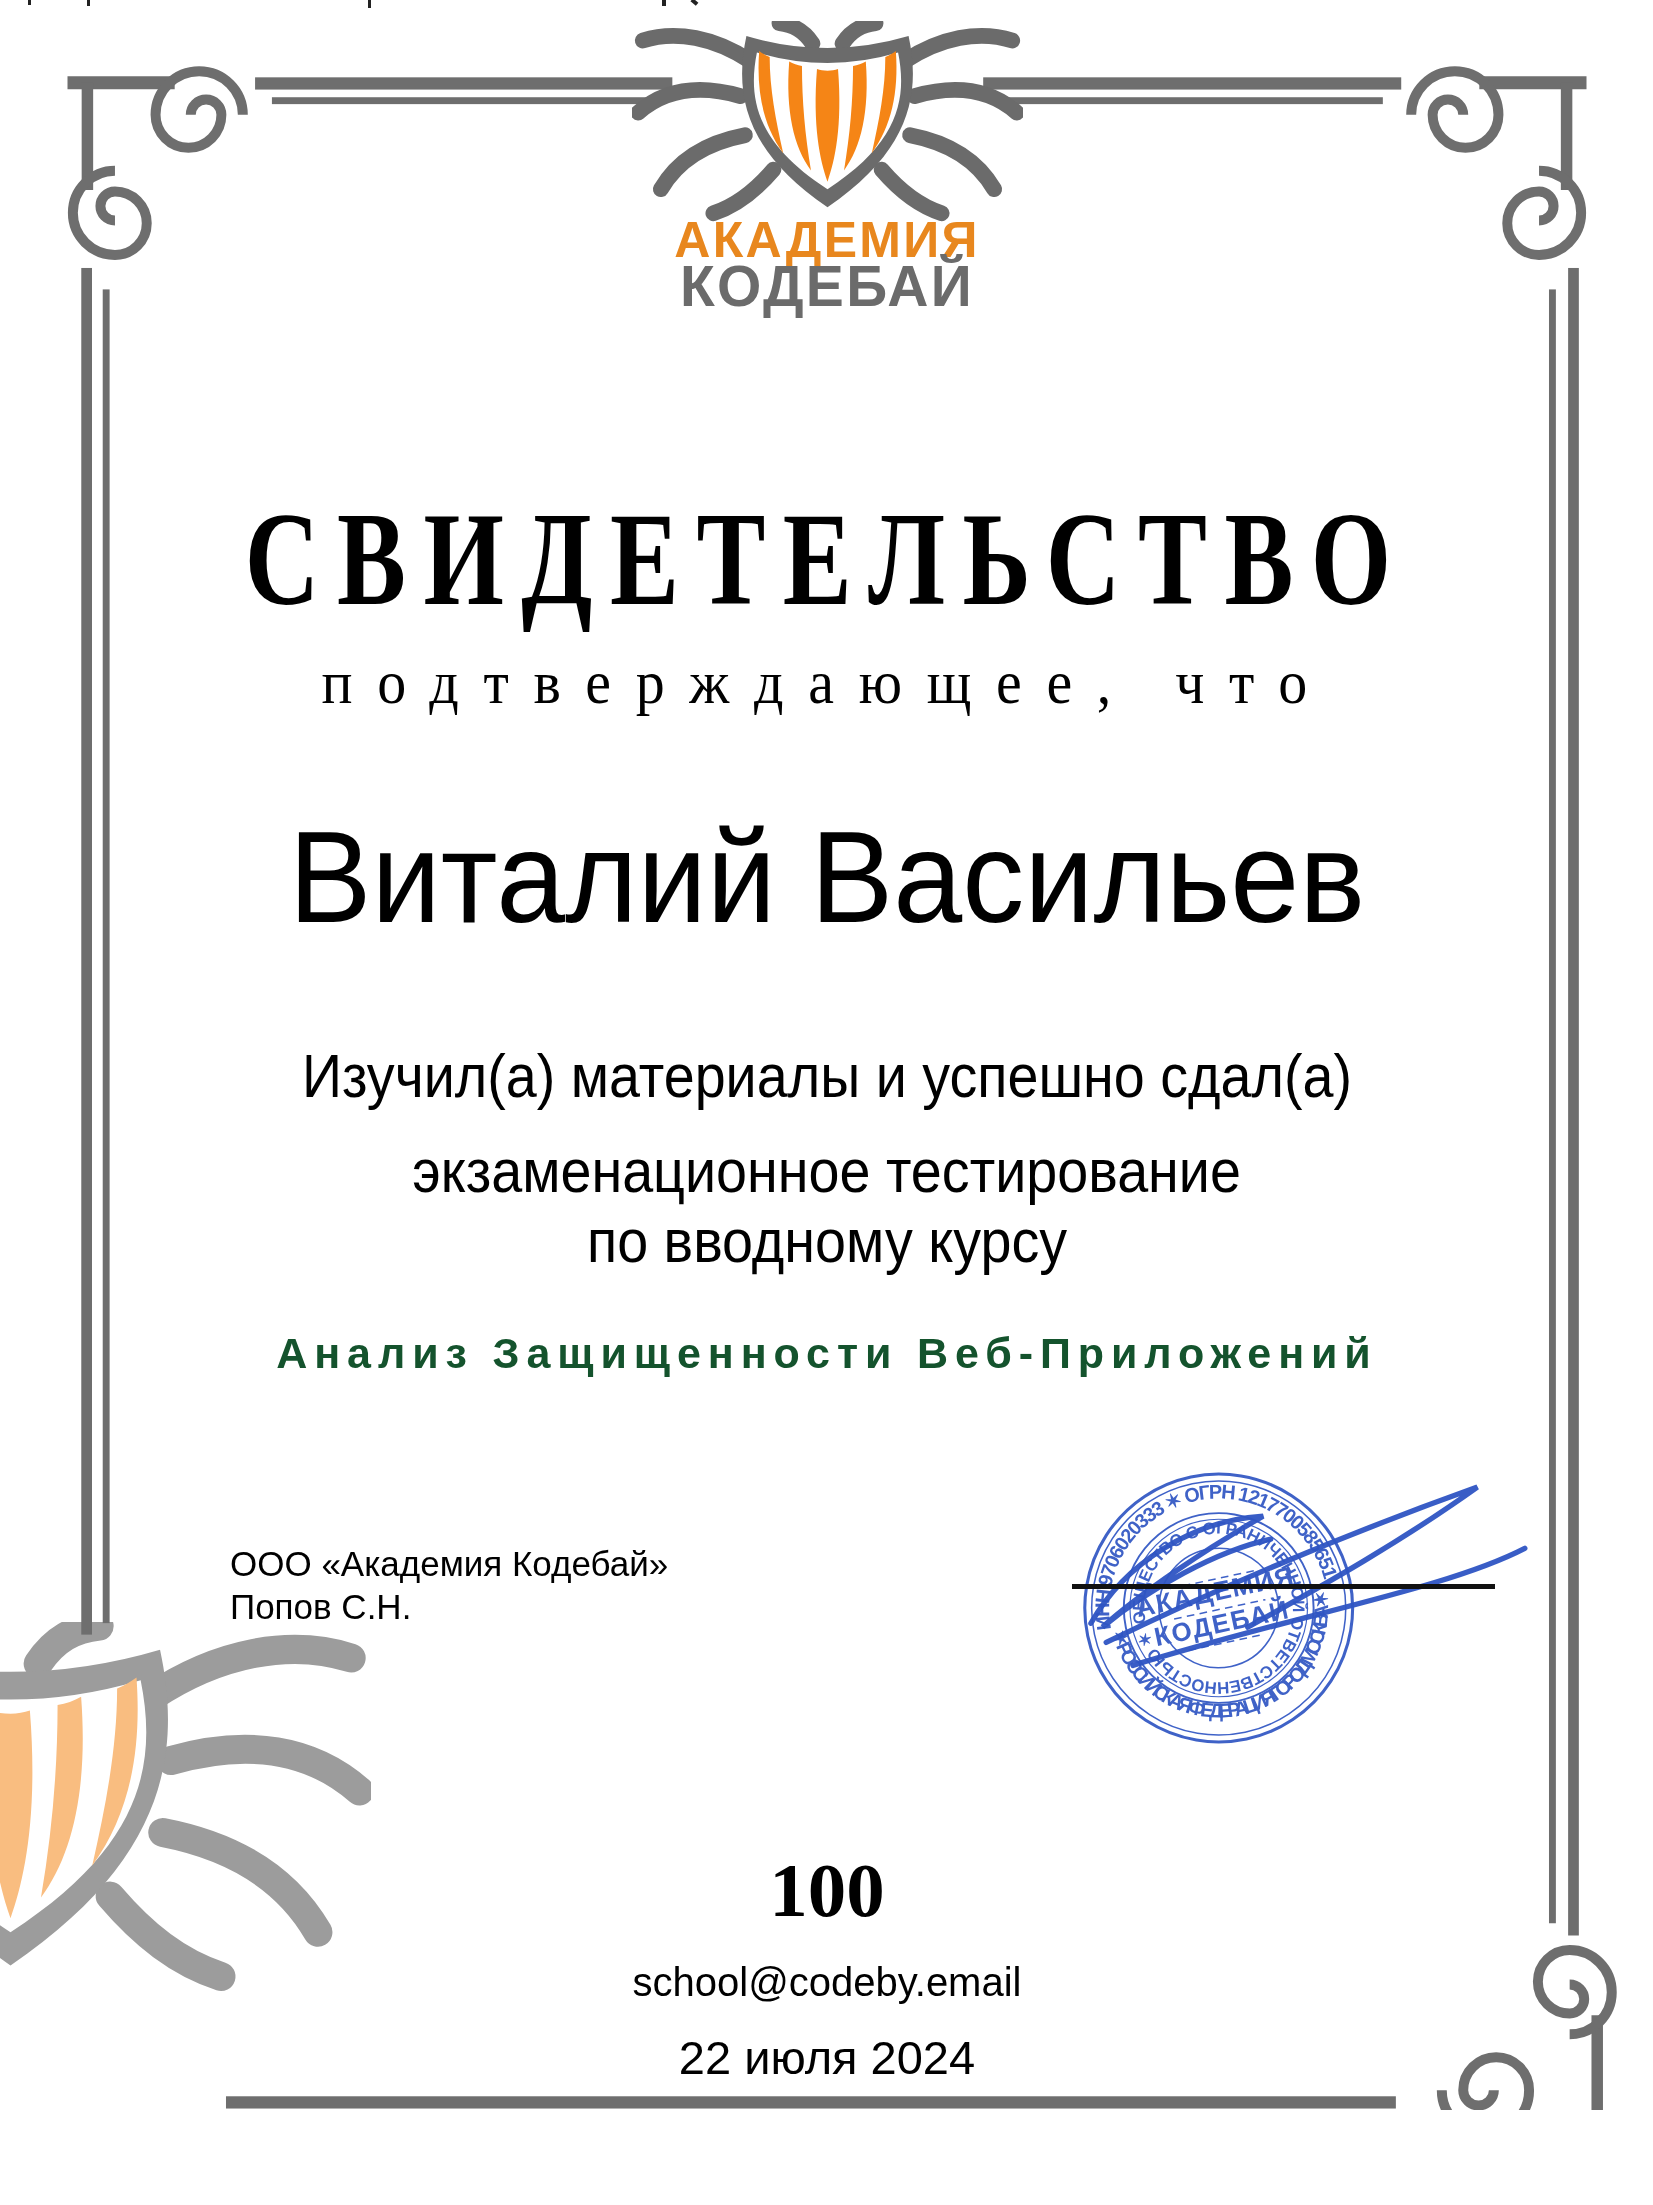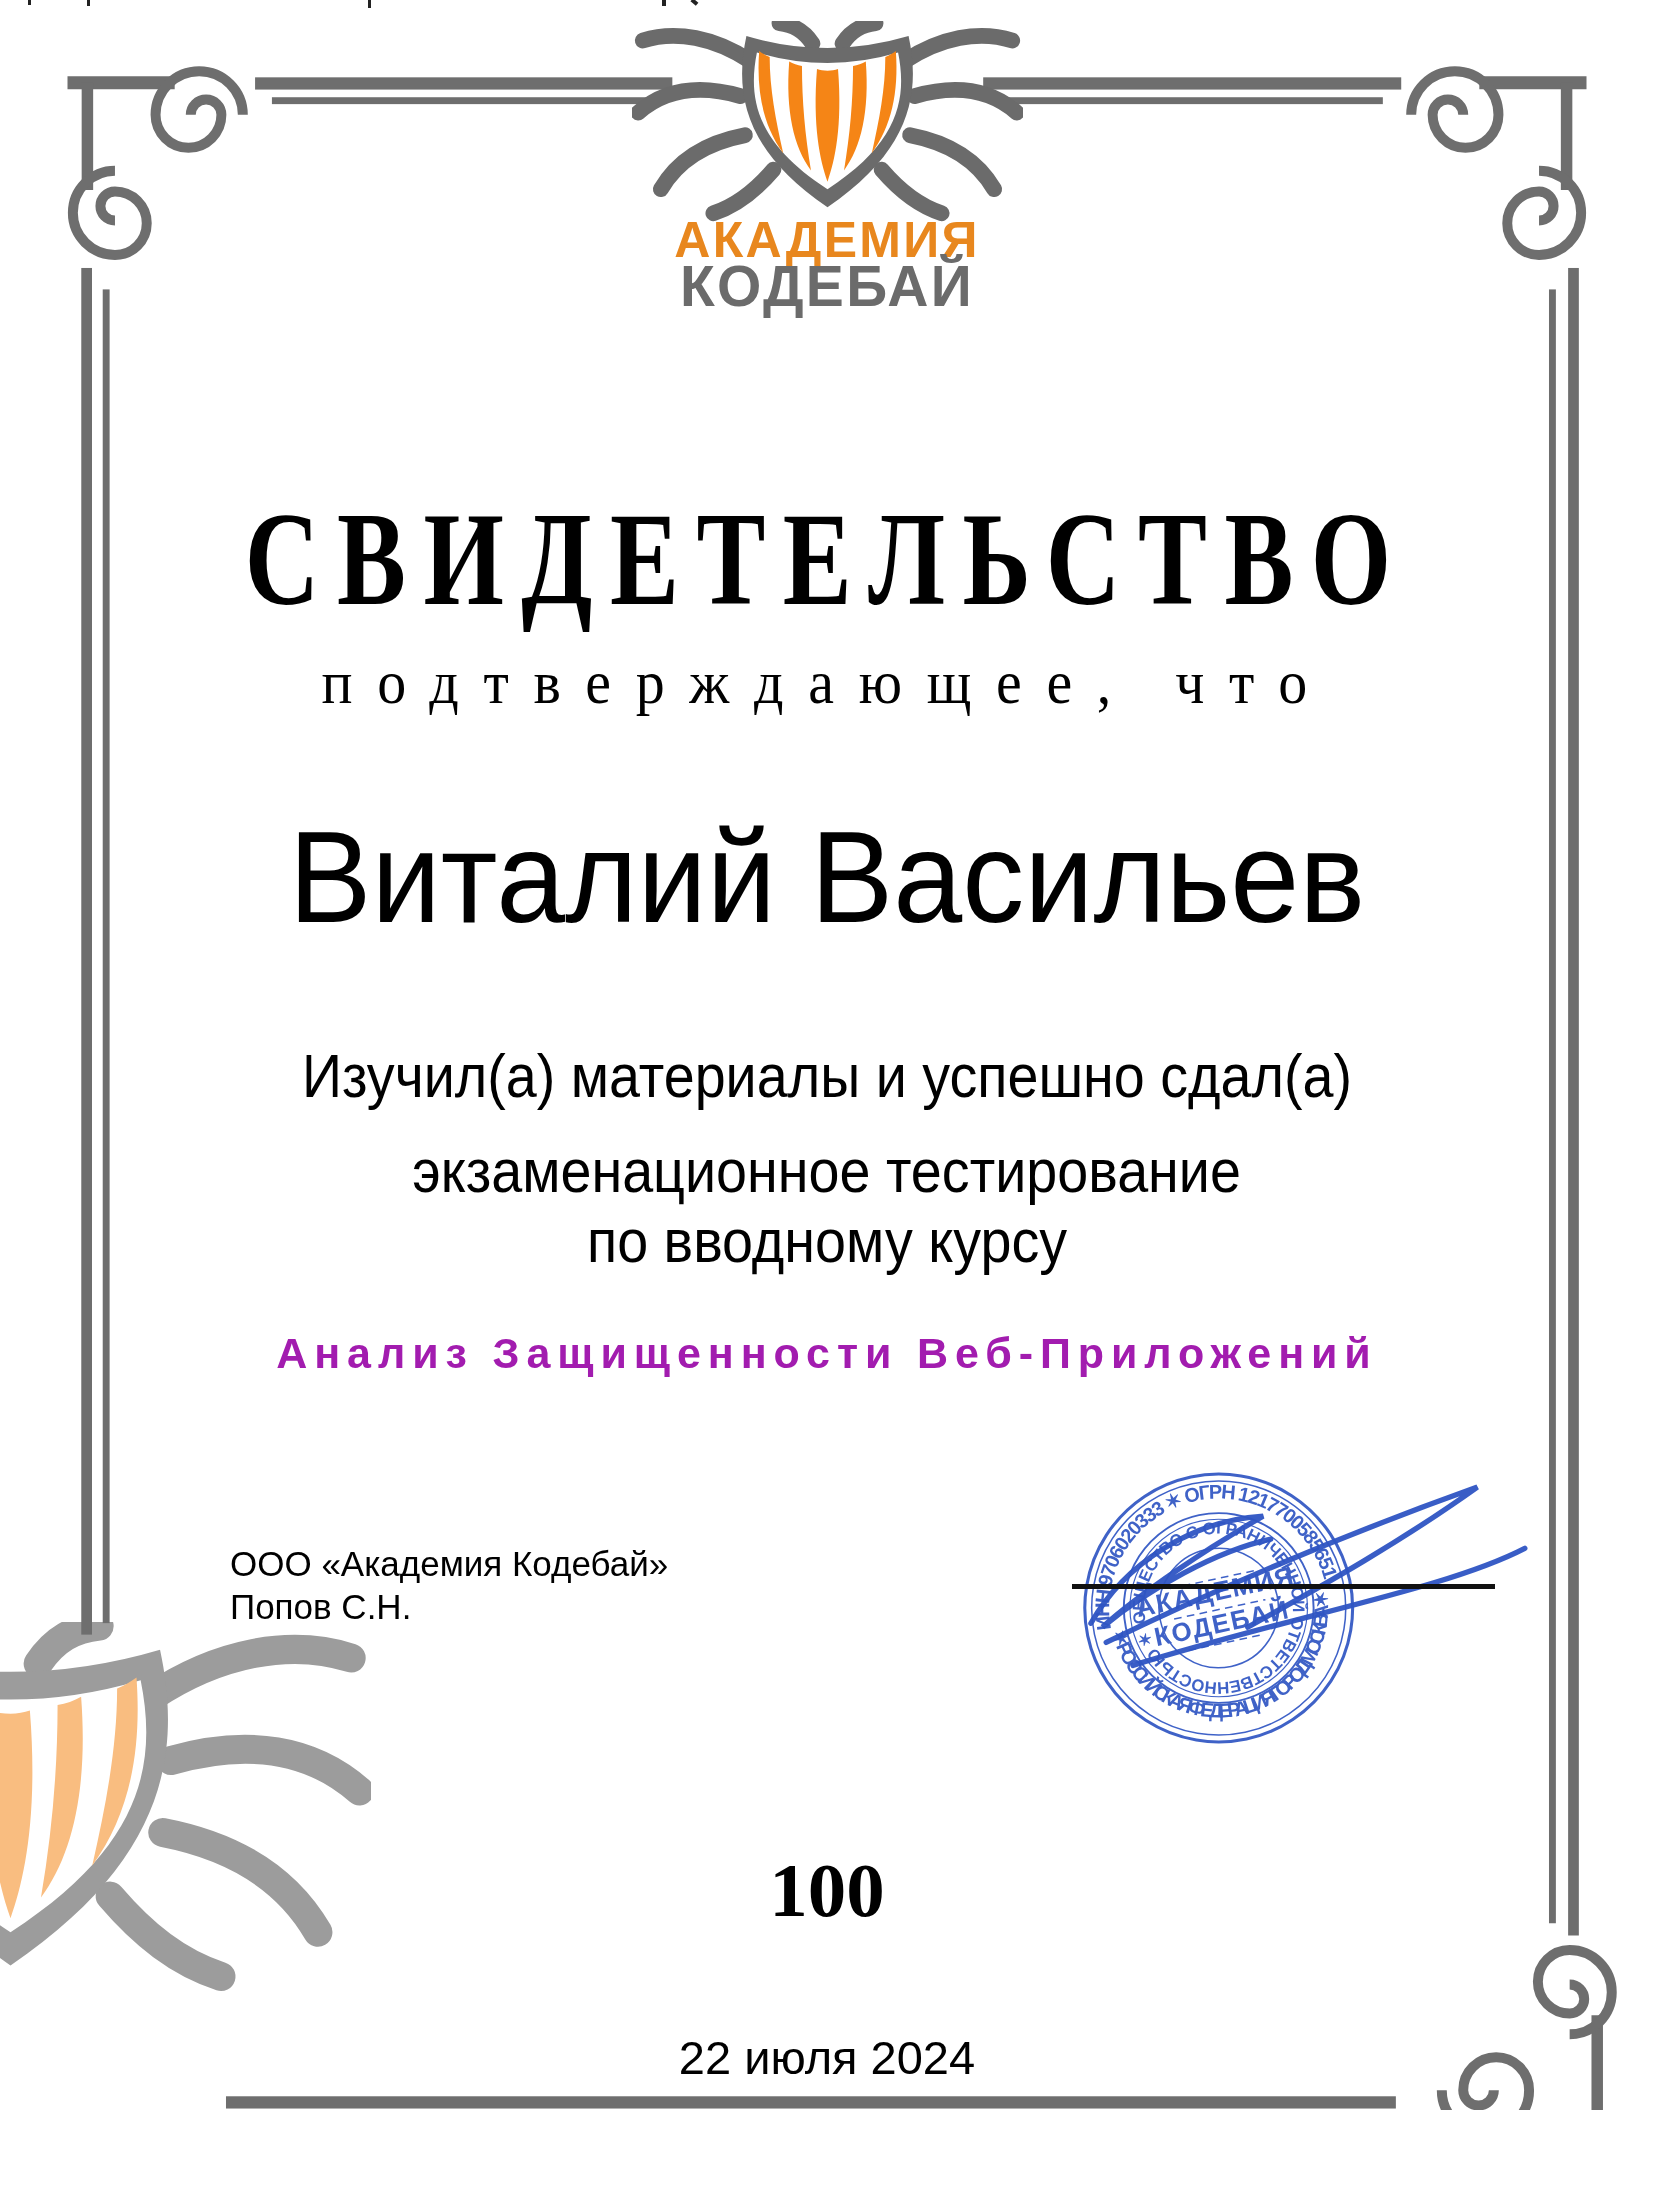--- a/index.html
+++ b/index.html
@@ -17,21 +17,21 @@
   .cert-title{top:496px;font-family:"Liberation Serif",serif;font-weight:bold;font-size:126px;}
   .cert-title .inner{display:inline-block;transform:scale(0.82,1.06);transform-origin:50% 50%;
         letter-spacing:21.4px;white-space:nowrap;}
   .cert-subtitle{top:652px;font-family:"Liberation Serif",serif;font-size:61px;}
   .cert-subtitle .inner{display:inline-block;transform:scaleX(0.95);letter-spacing:26px;white-space:nowrap;}
   .recipient{top:815px;font-size:124px;}
   .recipient .inner{display:inline-block;transform:scaleY(1.05);}
   .body-line{font-size:58px;}
   .body-line .inner{display:inline-block;transform:scale(0.96,1.05);white-space:nowrap;}
   .body-1{top:1047px;} .body-2{top:1142px;} .body-3{top:1212px;}
-  .course-title{top:1332px;font-weight:bold;font-size:43px;letter-spacing:6.9px;color:#a21caf;}
+  .course-title{top:1332px;font-weight:bold;font-size:43px;letter-spacing:6.9px;color:#14532d;}
 
   
   .sig-block{left:230px;top:1542px;font-size:35px;line-height:1.23;}
 
   
   .score{top:1852px;font-family:"Liberation Serif",serif;font-weight:bold;font-size:77px;}
   .email{top:1962px;font-size:40px;}
   .cert-date{top:2034px;font-size:47px;}
 
   
@@ -187,16 +187,17 @@
     <g fill="none" stroke="#2f55c3" stroke-width="7" stroke-linecap="round" opacity="0.95">
       <path d="M95,250 C140,170 230,115 320,110 C250,150 160,210 110,255 C170,205 260,155 330,140"></path>
       <path d="M115,275 C300,185 480,115 600,72 C505,140 400,200 300,255"></path>
       <path d="M150,305 C360,240 560,205 662,152"></path>
     </g>
   </svg>
 
   <div class="abs sign-line"></div>
 
   <div class="centered score">100</div>
+  <div class="centered email">school@codeby.email</div>
   <div class="centered cert-date">22 июля 2024</div>
 
 </div>
 
 
 </body></html>

